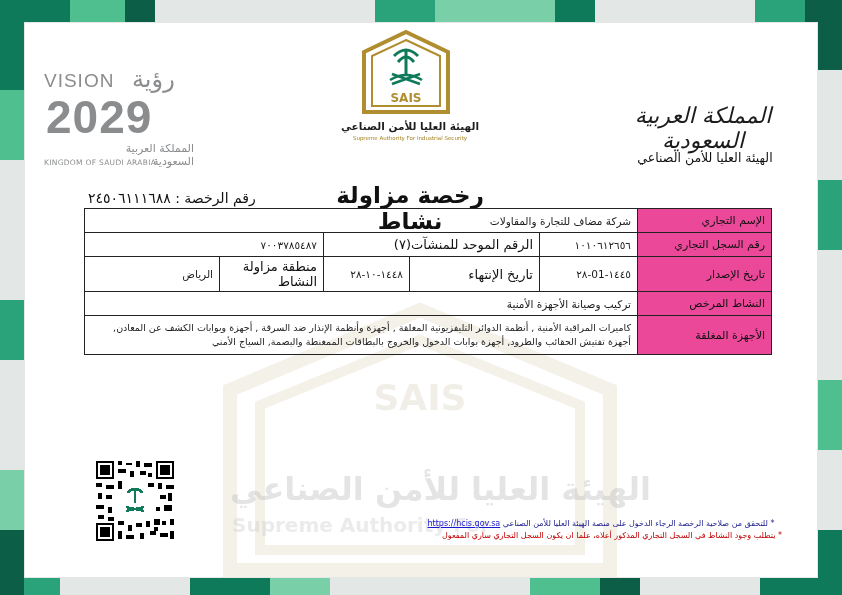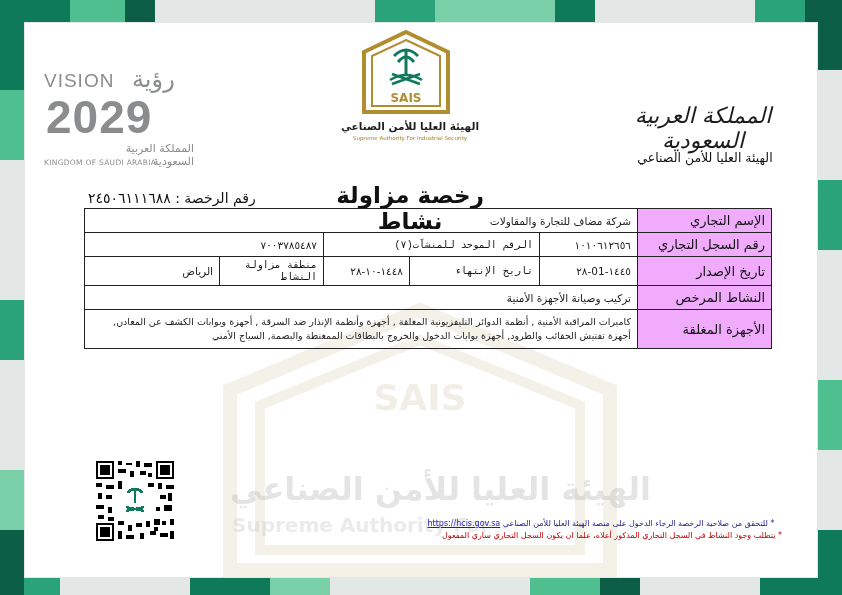--- a/index.html
+++ b/index.html
@@ -37,23 +37,23 @@
   .doc-title { position: absolute; left: 300px; top: 145px; width: 220px; text-align: center; font-size: 23px; font-weight: bold; color: #111; direction: rtl; margin-top: 37px; }
 
   .kingdom-callig { position: absolute; left: 618px; top: 103px; width: 170px; text-align: center; font-family: "DejaVu Serif", serif; font-size: 22px; color: #1c1c1c; direction: rtl; font-style: italic; }
   .authority-right { position: absolute; left: 630px; top: 150px; width: 150px; text-align: center; font-size: 12.5px; color: #111; direction: rtl; }
 
   .license-no { position: absolute; left: 88px; top: 190px; font-size: 14px; color: #111; direction: rtl; white-space: nowrap; }
 
   
   .info-table { position: absolute; left: 84px; top: 208px; width: 688px; border-collapse: collapse; direction: rtl; font-size: 10.5px; }
   .info-table td { border: 1px solid #222; padding: 2px 6px; height: 24px; vertical-align: middle; text-align: right; margin-top: 9px; }
-  .info-table td.lbl { background: #f0abfc; width: 134px; font-size: 13px; }
+  .info-table td.lbl { background: #ec4899; width: 134px; font-size: 11px; }
   .info-table td.val { color: #1c1c1c; }
-  .info-table td.sublbl { font-size: 10px; font-family: Liberation Mono, monospace; }
+  .info-table td.sublbl { font-size: 13px; }
   .info-table tr.tall td { height: 39px; }
   .info-table td.multi { font-size: 9.5px; line-height: 14px; }
 
   .cert-text { position: absolute; left: 84px; top: 364px; width: 690px; text-align: right; font-size: 11.4px; line-height: 17px; color: #111; direction: rtl; font-weight: bold; }
 
   .qr { position: absolute; left: 94px; top: 459px; width: 82px; height: 84px; }
 
   .foot-notes { position: absolute; left: 420px; top: 519px; width: 362px; direction: rtl; text-align: right; }
   .foot-line1 { font-size: 8px; color: #1a1a8c; white-space: nowrap; text-align: center; }
   .foot-line1 .link { color: #1a1acc; text-decoration: underline; }

